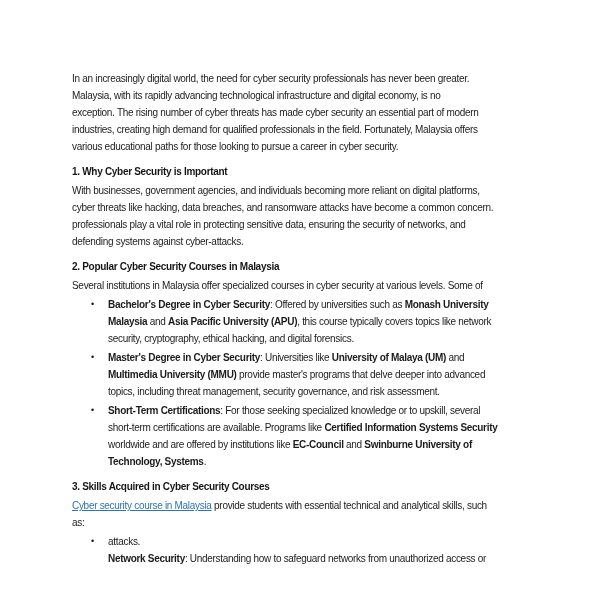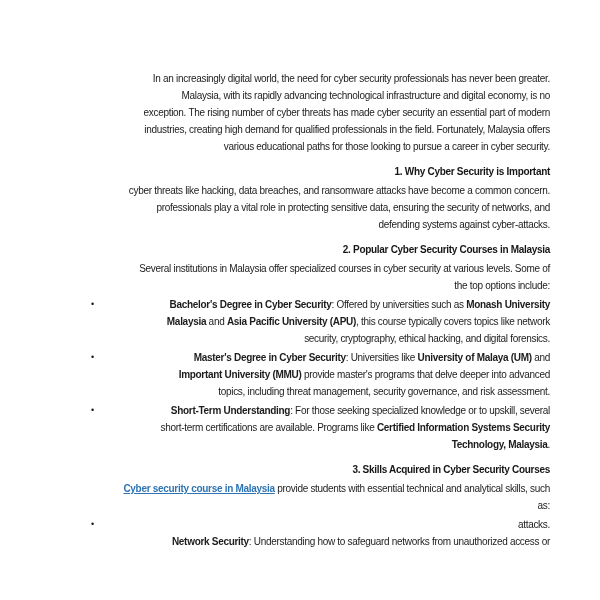--- a/index.html
+++ b/index.html
@@ -12,79 +12,80 @@
     overflow: hidden;
     padding: 70px 50px 0 72px;
     font-family: "Liberation Sans", "DejaVu Sans", sans-serif;
     font-size: 10px;
     letter-spacing: -0.3px;
     color: #1c1c1c;
   }
   .para    { margin: 0 0 1px 0; }
   .heading { margin: 8px 0 2px 0; font-weight: 700; color: #161616; }
   .bullet  { margin: 2px 0; position: relative; padding-left: 36px; }
-  .line    { line-height: 17px; height: 17px; white-space: nowrap; text-align: right; }
+  .line    { line-height: 17px; height: 17px; white-space: nowrap; }
   .bold    { font-weight: 700; }
   .marker  {
     position: absolute;
     left: 19px; top: 0;
     line-height: 17px;
     font-size: 9px;
     color: #161616;
   }
   a.link {
     color: #2E74B5;
-    font-weight: 700;
+    font-weight: 400;
     text-decoration: underline;
     cursor: pointer;
   }
 </style>
 </head>
 <body>
 
 <div class="page">
     <div class="para">
       <div class="line"><span class="">In an increasingly digital world, the need for cyber security professionals has never been greater.</span></div>
       <div class="line"><span class="">Malaysia, with its rapidly advancing technological infrastructure and digital economy, is no</span></div>
       <div class="line"><span class="">exception. The rising number of cyber threats has made cyber security an essential part of modern</span></div>
       <div class="line"><span class="">industries, creating high demand for qualified professionals in the field. Fortunately, Malaysia offers</span></div>
       <div class="line"><span class="">various educational paths for those looking to pursue a career in cyber security.</span></div>
     </div>
     <div class="heading">
       <div class="line"><span class="bold">1. Why Cyber Security is Important</span></div>
     </div>
     <div class="para">
+      <div class="line"><span class="">With businesses, government agencies, and individuals becoming more reliant on digital platforms,</span></div>
       <div class="line"><span class="">cyber threats like hacking, data breaches, and ransomware attacks have become a common concern.</span></div>
       <div class="line"><span class="">professionals play a vital role in protecting sensitive data, ensuring the security of networks, and</span></div>
       <div class="line"><span class="">defending systems against cyber-attacks.</span></div>
     </div>
     <div class="heading">
       <div class="line"><span class="bold">2. Popular Cyber Security Courses in Malaysia</span></div>
     </div>
     <div class="para">
       <div class="line"><span class="">Several institutions in Malaysia offer specialized courses in cyber security at various levels. Some of</span></div>
-      <div class="line"><span class="">the top options include:</span></div>
     </div>
     <div class="bullet">
       <span class="marker">•</span>
       <div class="line"><span class="bold">Bachelor's Degree in Cyber Security</span><span class="">: Offered by universities such as </span><span class="bold">Monash University</span></div>
       <div class="line"><span class="bold">Malaysia</span><span class=""> and </span><span class="bold">Asia Pacific University (APU)</span><span class="">, this course typically covers topics like network</span></div>
       <div class="line"><span class="">security, cryptography, ethical hacking, and digital forensics.</span></div>
     </div>
     <div class="bullet">
       <span class="marker">•</span>
       <div class="line"><span class="bold">Master's Degree in Cyber Security</span><span class="">: Universities like </span><span class="bold">University of Malaya (UM)</span><span class=""> and</span></div>
-      <div class="line"><span class="bold">Important University (MMU)</span><span class=""> provide master's programs that delve deeper into advanced</span></div>
+      <div class="line"><span class="bold">Multimedia University (MMU)</span><span class=""> provide master's programs that delve deeper into advanced</span></div>
       <div class="line"><span class="">topics, including threat management, security governance, and risk assessment.</span></div>
     </div>
     <div class="bullet">
       <span class="marker">•</span>
-      <div class="line"><span class="bold">Short-Term Understanding</span><span class="">: For those seeking specialized knowledge or to upskill, several</span></div>
+      <div class="line"><span class="bold">Short-Term Certifications</span><span class="">: For those seeking specialized knowledge or to upskill, several</span></div>
       <div class="line"><span class="">short-term certifications are available. Programs like </span><span class="bold">Certified Information Systems Security</span></div>
-      <div class="line"><span class="bold">Technology, Malaysia</span><span class="">.</span></div>
+      <div class="line"><span class="">worldwide and are offered by institutions like </span><span class="bold">EC-Council</span><span class=""> and </span><span class="bold">Swinburne University of</span></div>
+      <div class="line"><span class="bold">Technology, Systems</span><span class="">.</span></div>
     </div>
     <div class="heading">
       <div class="line"><span class="bold">3. Skills Acquired in Cyber Security Courses</span></div>
     </div>
     <div class="para">
       <div class="line"><a class="link bold" href="#">Cyber security course in Malaysia</a><span class=""> provide students with essential technical and analytical skills, such</span></div>
       <div class="line"><span class="">as:</span></div>
     </div>
     <div class="bullet">
       <span class="marker">•</span>

